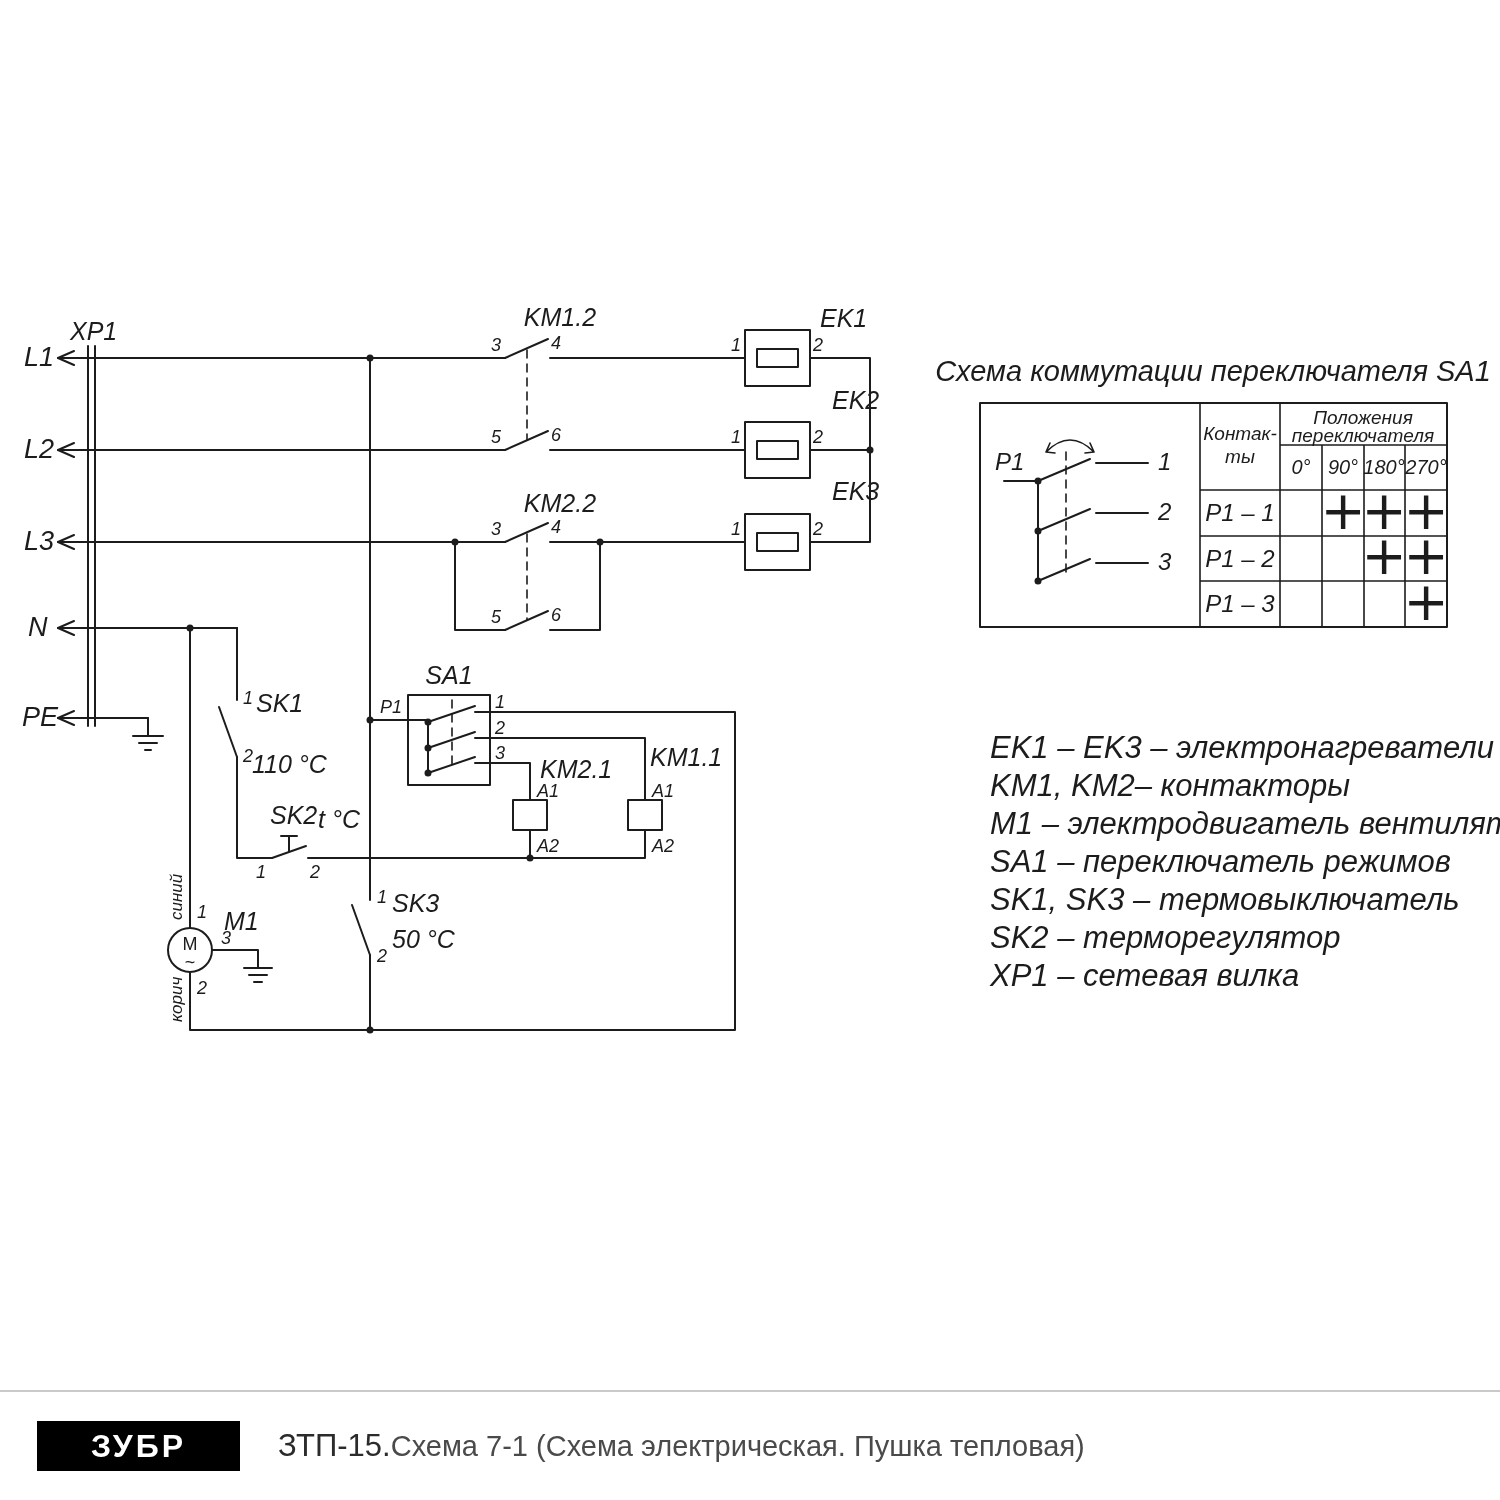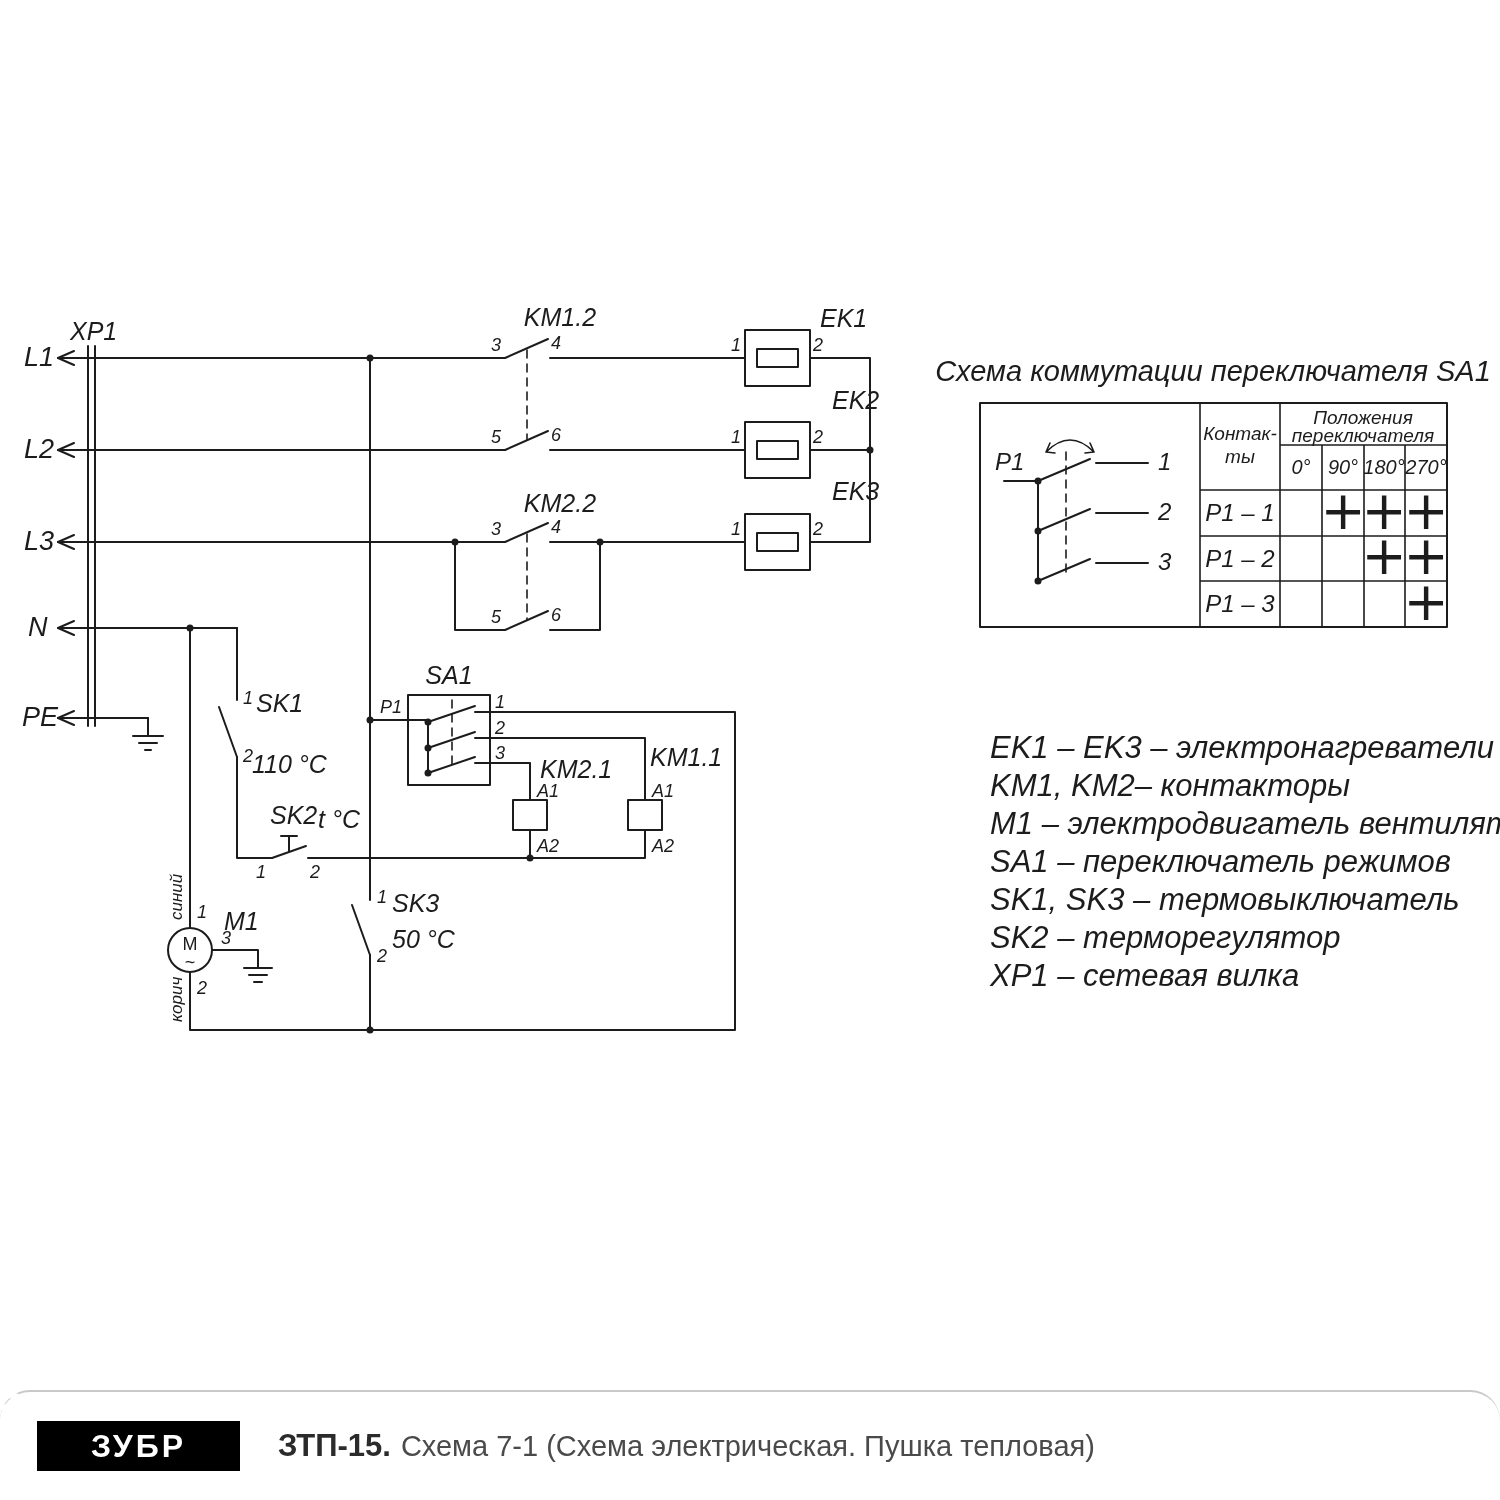--- a/index.html
+++ b/index.html
@@ -20,26 +20,26 @@
   .motor-t{font-style:normal;font-size:18px;}
   .tbl-title{font-size:29px;}
   .tbl-h{font-size:19px;}
   .tbl-a{font-size:20px;}
   .tbl-cell{font-size:24px;}
   .cross{font-style:normal;font-size:54px;font-family:"DejaVu Sans",sans-serif;}
   .legend-t{font-size:31px;}
   .footer{
     position:absolute;top:1390px;left:0;width:1500px;height:110px;
     border-top:2px solid #c9c9c9;box-sizing:border-box;
-    display:flex;align-items:center;gap:38px;padding-left:37px;border-radius:30px;
+    display:flex;align-items:center;gap:38px;padding-left:37px;
   }
   .logo{width:203px;height:50px;background:#000;display:flex;align-items:center;justify-content:center;gap:10px;}
   .logo-text{color:#fff;font-weight:bold;font-size:32px;letter-spacing:3px;}
   .doc-title{font-size:29px;color:#4a4a4a;}
-  .model{font-weight:bold;color:#2b2b2b;font-size:31px;margin-right:10px;}
+  .model{font-weight:normal;color:#2b2b2b;font-size:31px;}
 </style>
 </head>
 <body>
 
 <svg width="1500" height="1390" viewBox="0 0 1500 1390">
 
   <g>
     <path class="w" d="M58,358 H505 M550,358 H745 M810,358 H870
                        M58,450 H505 M550,450 H745 M810,450 H870
                        M58,542 H505 M550,542 H745 M810,542 H870

